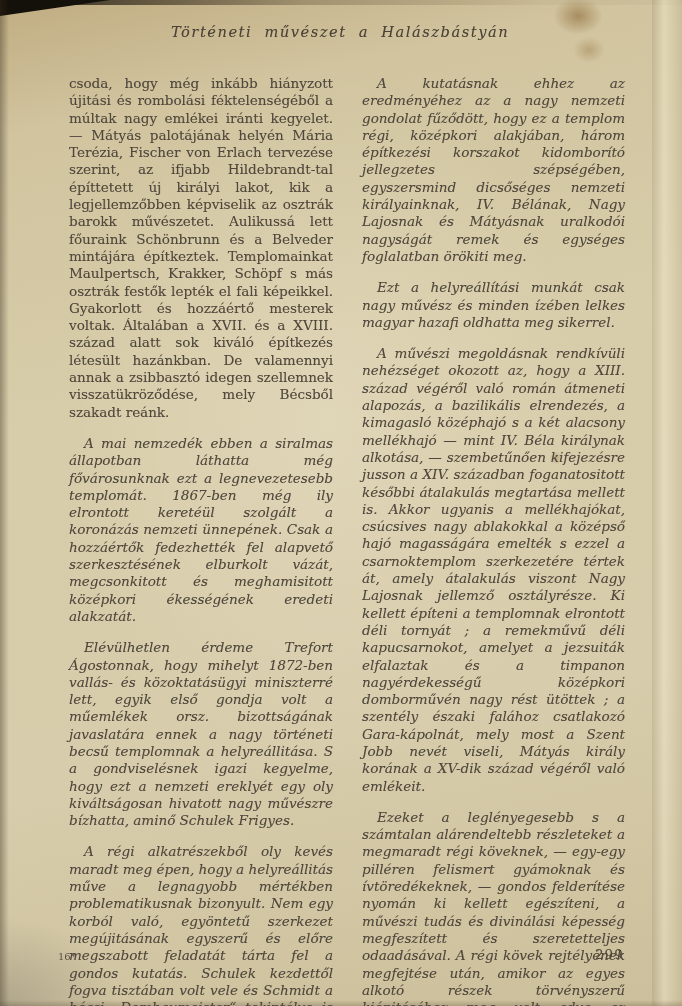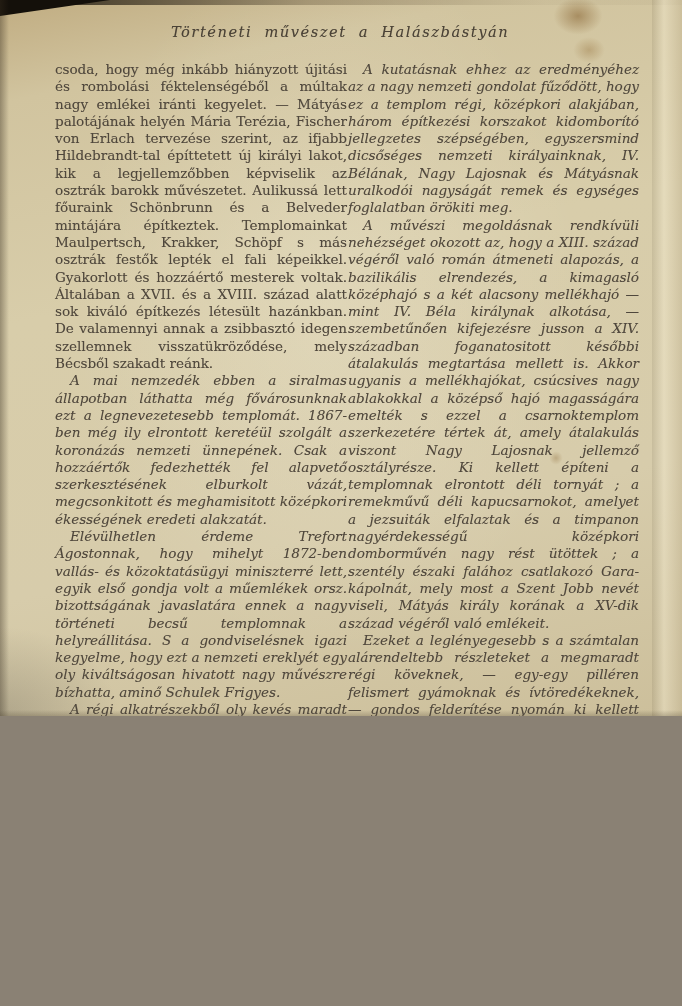--- a/index.html
+++ b/index.html
@@ -1,18 +1,18 @@
 <!DOCTYPE html>
 <html lang="hu"><head>
 <meta charset="utf-8">
 <style>
   html,body{margin:0;padding:0;background:#8a8174;}
   .page{
     position:relative;
-    width:682px;height:716px;
+    width:682px;height:1006px;
     margin:0 auto;
     overflow:hidden;
     font-family:"DejaVu Serif","Liberation Serif",serif;
     color:#4f473c;
     background:
       radial-gradient(ellipse 34px 26px at 578px 16px, rgba(133,96,46,0.55), rgba(133,96,46,0) 72%),
       radial-gradient(ellipse 22px 18px at 589px 50px, rgba(148,112,58,0.38), rgba(148,112,58,0) 72%),
       radial-gradient(circle 9px at 556px 458px, rgba(140,105,55,0.35), rgba(140,105,55,0) 75%),
       radial-gradient(ellipse 340px 480px at 48% 42%, rgba(255,252,240,0.20), rgba(255,252,240,0) 75%),
       linear-gradient(168deg,#c0ac81 0%,#d1c49f 12%,#d8cdaa 38%,#d7ccab 70%,#ccbf9b 100%);
@@ -37,21 +37,21 @@
     text-shadow:0.3px 0.3px 0.6px rgba(74,66,54,0.35);
   }
   .col{
     position:absolute;top:61px;
     font-size:13.5px;line-height:17.3px;
     text-align:justify;text-justify:inter-word;
     text-shadow:0.3px 0.3px 0.5px rgba(80,70,55,0.30);
   }
   .col-left{left:55px;width:292px;}
   .col-right{left:348px;width:291px;}
-  .para{margin:0;padding:0;}
+  .para{margin:14px;padding:0;}
   .para.indent{text-indent:15px;font-style:italic;}
   .footer-sig{position:absolute;left:58px;top:951px;font-size:10px;color:#5a5245;}
   .footer-page{position:absolute;left:595px;top:946px;font-size:13.5px;letter-spacing:1px;color:#4f473c;}
 </style>
 </head>
 <body>
 
 <div class="page">
 
   <div class="edge-top"></div>
@@ -65,20 +65,21 @@
 
   <div class="col col-left">
     <p class="para">csoda, hogy még inkább hiányzott újitási és rombolási féktelenségéből a múltak nagy emlékei iránti kegyelet. — Mátyás palotájának helyén Mária Terézia, Fischer von Erlach tervezése szerint, az ifjabb Hildebrandt-tal építtetett új királyi lakot, kik a legjellemzőbben képviselik az osztrák barokk művészetet. Aulikussá lett főuraink Schönbrunn és a Belveder mintájára építkeztek. Templomainkat Maulpertsch, Krakker, Schöpf s más osztrák festők lepték el fali képeikkel. Gyakorlott és hozzáértő mesterek voltak. Általában a XVII. és a XVIII. század alatt sok kiváló építkezés létesült hazánkban. De valamennyi annak a zsibbasztó idegen szellemnek visszatükröződése, mely Bécsből szakadt reánk.</p>
     <p class="para indent">A mai nemzedék ebben a siralmas állapotban láthatta még fővárosunknak ezt a legnevezetesebb templomát. 1867-ben még ily elrontott keretéül szolgált a koronázás nemzeti ünnepének. Csak a hozzáértők fedezhették fel alapvető szerkesztésének elburkolt vázát, megcsonkitott és meghamisitott középkori ékességének eredeti alakzatát.</p>
     <p class="para indent">Elévülhetlen érdeme Trefort Ágostonnak, hogy mihelyt 1872-ben vallás- és közoktatásügyi miniszterré lett, egyik első gondja volt a műemlékek orsz. bizottságának javaslatára ennek a nagy történeti becsű templomnak a helyreállitása. S a gondviselésnek igazi kegyelme, hogy ezt a nemzeti ereklyét egy oly kiváltságosan hivatott nagy művészre bízhatta, aminő Schulek Frigyes.</p>
     <p class="para indent">A régi alkatrészekből oly kevés maradt meg épen, hogy a helyreállitás műve a legnagyobb mértékben problematikusnak bizonyult. Nem egy korból való, egyöntetű szerkezet megújitásának egyszerű és előre megszabott feladatát tárta fel a gondos kutatás. Schulek kezdettől fogva tisztában volt vele és Schmidt a bécsi „Dombaumeister“ tekintélye is megerősitette azt, hogy ezen a templomon három nagy építési korszak, a román átmeneti s — amint a franciák elnevezik — a sugárzó és</p>
   </div>
 
   <div class="col col-right">
     <p class="para indent">A kutatásnak ehhez az eredményéhez az a nagy nemzeti gondolat fűződött, hogy ez a templom régi, középkori alakjában, három építkezési korszakot kidomborító jellegzetes szépségében, egyszersmind dicsőséges nemzeti királyainknak, IV. Bélának, Nagy Lajosnak és Mátyásnak uralkodói nagyságát remek és egységes foglalatban örökiti meg.</p>
+    <p class="para indent">Ezt a helyreállítási munkát csak nagy művész és minden ízében lelkes magyar hazafi oldhatta meg sikerrel.</p>
     <p class="para indent">A művészi megoldásnak rendkívüli nehézséget okozott az, hogy a XIII. század végéről való román átmeneti alapozás, a bazilikális elrendezés, a kimagasló középhajó s a két alacsony mellékhajó — mint IV. Béla királynak alkotása, — szembetűnően kifejezésre jusson a XIV. században foganatositott későbbi átalakulás megtartása mellett is. Akkor ugyanis a mellékhajókat, csúcsives nagy ablakokkal a középső hajó magasságára emelték s ezzel a csarnoktemplom szerkezetére tértek át, amely átalakulás viszont Nagy Lajosnak jellemző osztályrésze. Ki kellett építeni a templomnak elrontott déli tornyát ; a remekművű déli kapucsarnokot, amelyet a jezsuiták elfalaztak és a timpanon nagyérdekességű középkori domborművén nagy rést ütöttek ; a szentély északi falához csatlakozó Gara-kápolnát, mely most a Szent Jobb nevét viseli, Mátyás király korának a XV-dik század végéről való emlékeit.</p>
     <p class="para indent">Ezeket a leglényegesebb s a számtalan alárendeltebb részleteket a megmaradt régi köveknek, — egy-egy pilléren felismert gyámoknak és ívtöredékeknek, — gondos felderítése nyomán ki kellett egészíteni, a művészi tudás és divinálási képesség megfeszített és szeretetteljes odaadásával. A régi kövek rejtélyének megfejtése után, amikor az egyes alkotó részek törvényszerű kiépitéséhez meg volt adva az útmutatás, a feladatnak talán legnehezebb része következett : a részletek fontosságának teljes megóvása mellett közbevetett szervekkel azoknak szintétikus egybekapcsolása, hogy amit századok halmoztak egymásra, az egymástól elütő formák és szerkesztések, eredetiségök báját külön hangoztassák, de egybeolvadjanak</p>
   </div>
 
   <div class="footer-sig">16*</div>
   <div class="footer-page">299</div>
 
 </div>
 
 </body></html>

